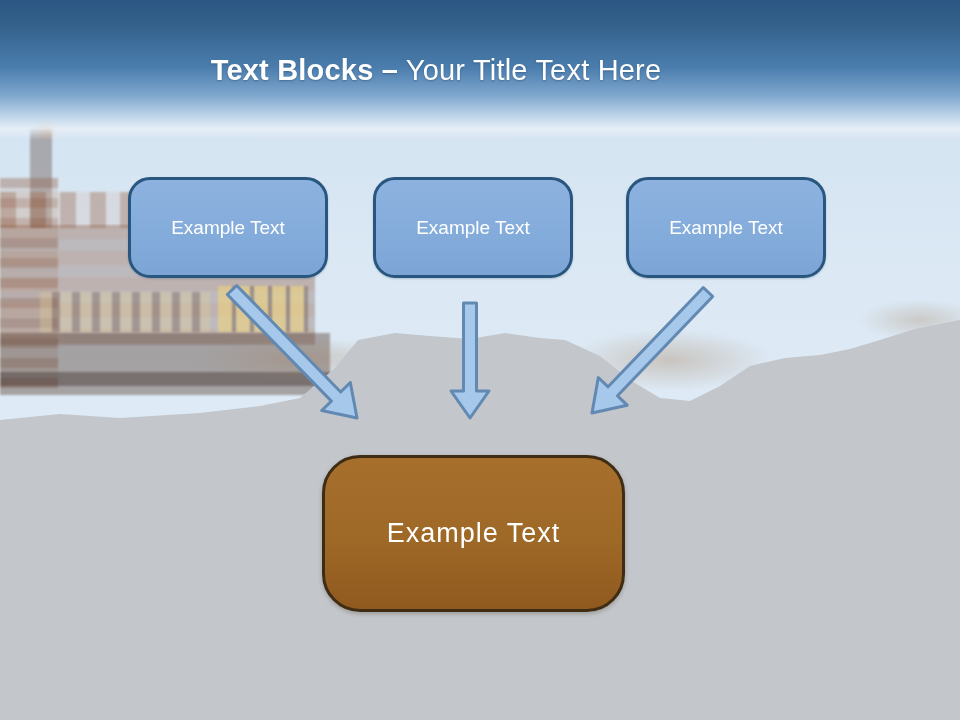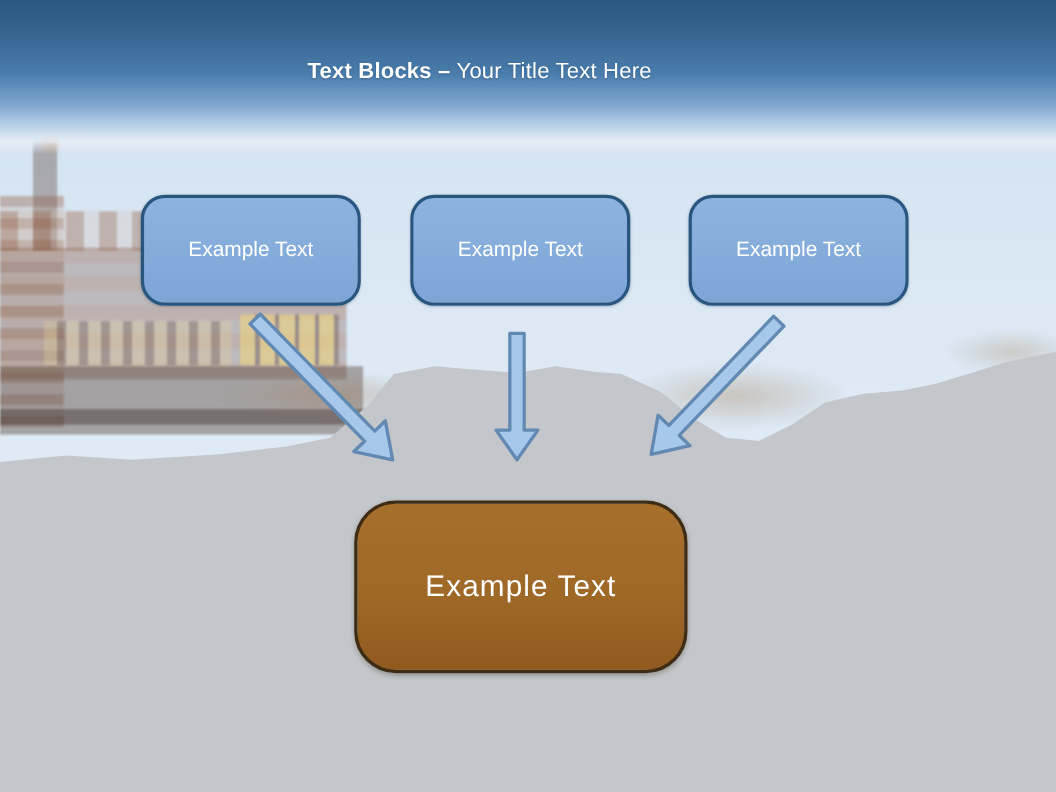--- a/index.html
+++ b/index.html
@@ -37,21 +37,21 @@
   .hill-svg{position:absolute;inset:0;width:960px;height:720px;}
   
   .header{
     position:absolute;left:0;top:0;width:960px;height:140px;
     background:linear-gradient(180deg,
       var(--header-top) 0%, #34618c 18%, var(--header-mid) 48%,
       #7ea6cd 68%, #bad2e8 82%, rgba(232,240,248,.85) 92%, rgba(232,240,248,0) 100%);
   }
   .title{
     position:absolute;left:0;top:54px;width:872px;text-align:center;
-    color:var(--text-white);font-size:20px;letter-spacing:.2px;
+    color:var(--text-white);font-size:29px;letter-spacing:.2px;
     text-shadow:0 1px 2px rgba(20,50,80,.35);
   }
   .t-bold{font-weight:700;}
   .t-light{font-weight:400;}
   
   .tbox{
     position:absolute;top:177px;width:200px;height:101px;box-sizing:border-box;
     background:linear-gradient(180deg,#8db2df 0%,var(--box-fill) 55%,#7ca5d6 100%);
     border:3px solid var(--box-border);border-radius:22px;
     display:flex;align-items:center;justify-content:center;

